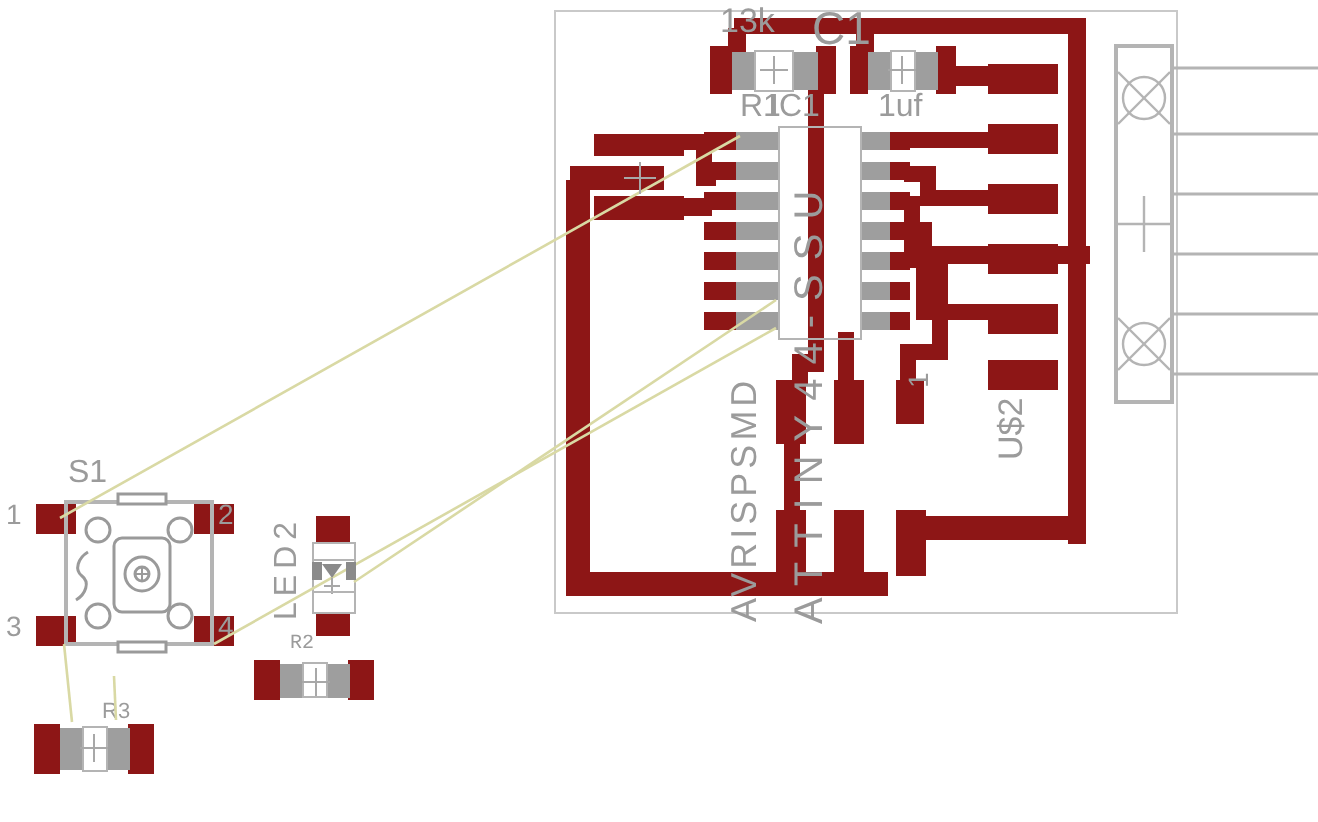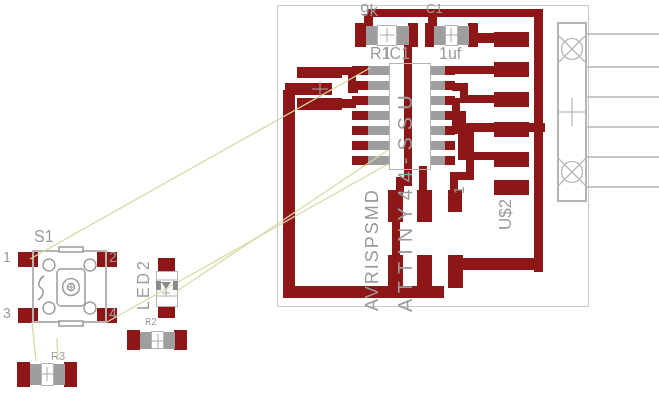--- a/index.html
+++ b/index.html
@@ -131,22 +131,22 @@
   <div class="body" style="left:151px;top:331px;width:13px;height:18px;"></div>
 
   <div class="cu" style="left:17px;top:362px;width:13px;height:25px;"></div>
   <div class="cu" style="left:64px;top:362px;width:13px;height:25px;"></div>
   <div class="pg" style="left:30px;top:364px;width:12px;height:21px;"></div>
   <div class="pg" style="left:53px;top:364px;width:12px;height:21px;"></div>
   <div class="body" style="left:41px;top:363px;width:13px;height:23px;"></div>
 
   <div class="abs" style="left:557px;top:22px;width:30px;height:180px;border:2px solid #b4b4b4;background:#fff;box-sizing:border-box;"></div>
 
-  <div class="lbl" style="left:360px;top:2px;font-size:17px;">9k</div>
-  <div class="lbl" style="left:426px;top:2px;font-size:13px;">C1</div>
+  <div class="lbl" style="left:360px;top:2px;font-size:17px;">13k</div>
+  <div class="lbl" style="left:406px;top:2px;font-size:23px;">C1</div>
   <div class="lbl" style="left:370px;top:45px;font-size:16px;">R1</div>
   <div class="lbl" style="left:385px;top:45px;font-size:16px;text-align:center;">IC1</div>
   <div class="lbl" style="left:439px;top:45px;font-size:16px;">1uf</div>
   <div class="vtext" style="left:394px;top:312px;font-size:20px;letter-spacing:7px;">ATTINY44-SSU</div>
   <div class="vtext" style="left:363px;top:311px;font-size:18px;letter-spacing:2px;">AVRISPSMD</div>
   <div class="vtext" style="left:497px;top:230px;font-size:17px;">U$2</div>
   <div class="vtext" style="left:452px;top:194px;font-size:14px;">1</div>
   <div class="lbl" style="left:34px;top:228px;font-size:16px;">S1</div>
   <div class="lbl" style="left:3px;top:250px;font-size:14px;">1</div>
   <div class="lbl" style="left:109px;top:250px;font-size:14px;">2</div>

